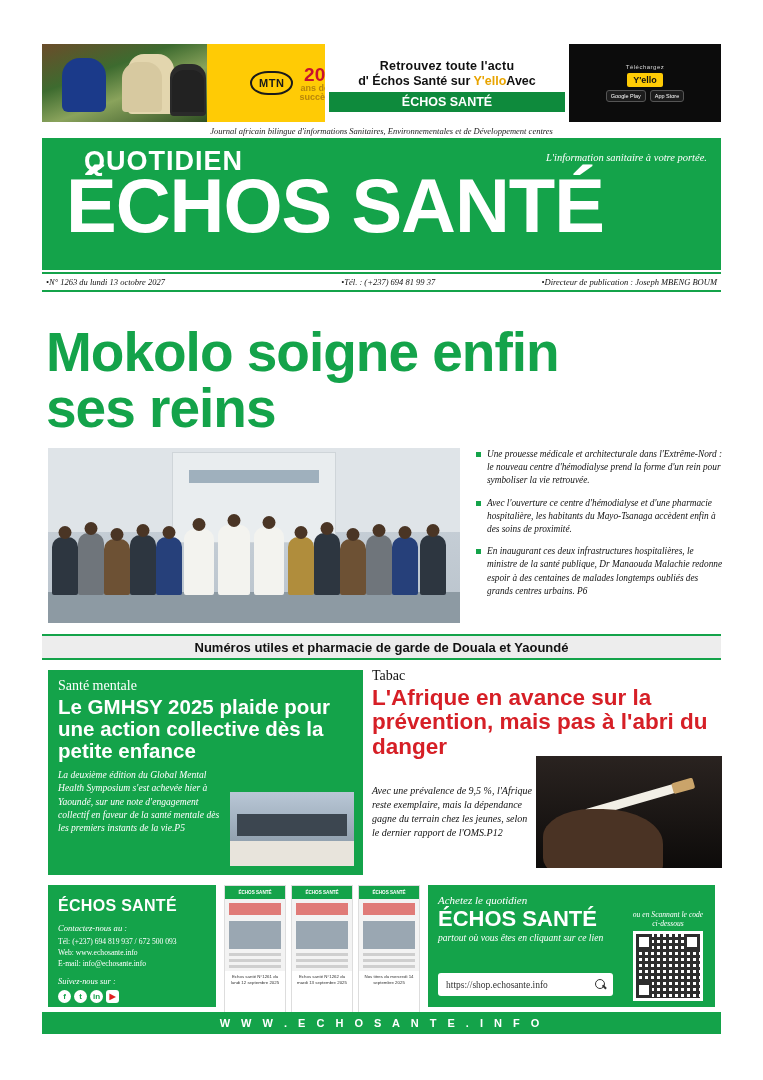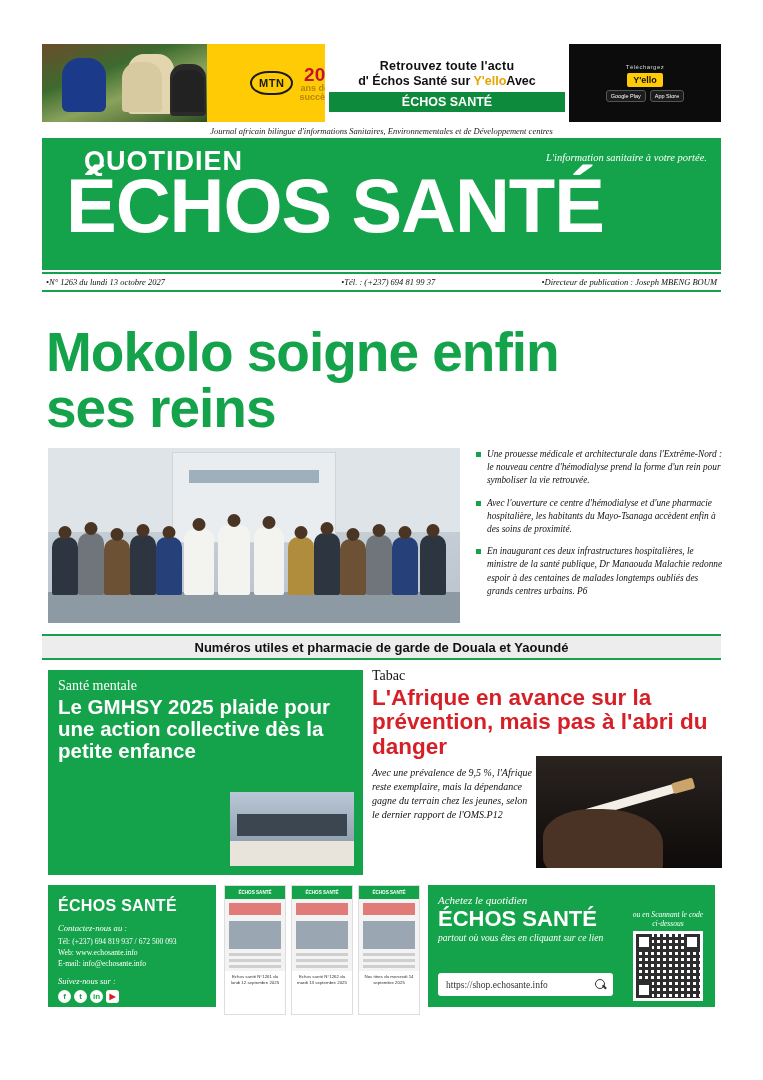--- a/index.html
+++ b/index.html
@@ -166,21 +166,21 @@
     background:linear-gradient(#b9c7d6,#7f8f9d); overflow:hidden;
   }
   .sec-left .photo .tbl{ position:absolute; left:0; bottom:0; width:100%; height:34%; background:#e8e4dc;}
   .sec-left .photo .row{ position:absolute; left:6%; top:30%; width:88%; height:30%; background:#3c4650;}
 
   .sec-right{
     position:absolute; left:372px; top:668px; width:350px; height:207px;
   }
   .sec-right .kick{ font-family:"Liberation Serif", serif; font-size:14px; color:#111; margin-bottom:2px;}
   .sec-right .title{
-    color:#d61f26; font-weight:bold; font-size:22.5px; line-height:1.08; margin-bottom:7px;
+    color:#d61f26; font-weight:bold; font-size:22.5px; line-height:1.08; margin-bottom:25px;
   }
   .sec-right .body{
     font-family:"Liberation Serif", serif; font-style:italic; font-size:10px; line-height:1.42;
     width:160px; color:#111;
   }
   .sec-right .photo{
     position:absolute; right:0; top:88px; width:186px; height:112px;
     background:linear-gradient(#2a2320,#0d0b0a); overflow:hidden;
   }
   .sec-right .photo .cig{
@@ -334,20 +334,21 @@
     <div class="bullet">En inaugurant ces deux infrastructures hospitalières, le ministre de la santé publique, Dr Manaouda Malachie redonne espoir à des centaines de malades longtemps oubliés des grands centres urbains. P6</div>
   </div>
 
   <div class="grey-band">
     <span>Numéros utiles et pharmacie de garde de Douala et Yaoundé</span>
   </div>
 
   <div class="sec-left">
     <div class="kick">Santé mentale</div>
     <div class="title">Le GMHSY 2025 plaide pour une action collective dès la petite enfance</div>
+    <div class="body">La deuxième édition du Global Mental Health Symposium s'est achevée hier à Yaoundé, sur une note d'engagement collectif en faveur de la santé mentale dès les premiers instants de la vie.P5</div>
     <div class="photo">
       <div class="row"></div>
         <div class="tbl"></div>
     </div>
   </div>
 
   <div class="sec-right">
     <div class="kick">Tabac</div>
     <div class="title">L'Afrique en avance sur la prévention, mais pas à l'abri du danger</div>
     <div class="body">Avec une prévalence de 9,5 %, l'Afrique reste exemplaire, mais la dépendance gagne du terrain chez les jeunes, selon le dernier rapport de l'OMS.P12</div>
@@ -420,13 +421,14 @@
           <div class="qr-inner" style="position:relative;">
             <div class="qr-pos" style="left:0;top:0;"></div>
             <div class="qr-pos" style="right:0;top:0;"></div>
             <div class="qr-pos" style="left:0;bottom:0;"></div>
           </div>
         </div>
       </div>
     </div>
   </div>
 
+  <div class="footer-url">W W W . E C H O S A N T E . I N F O</div>
 </div>
 
 </body></html>

